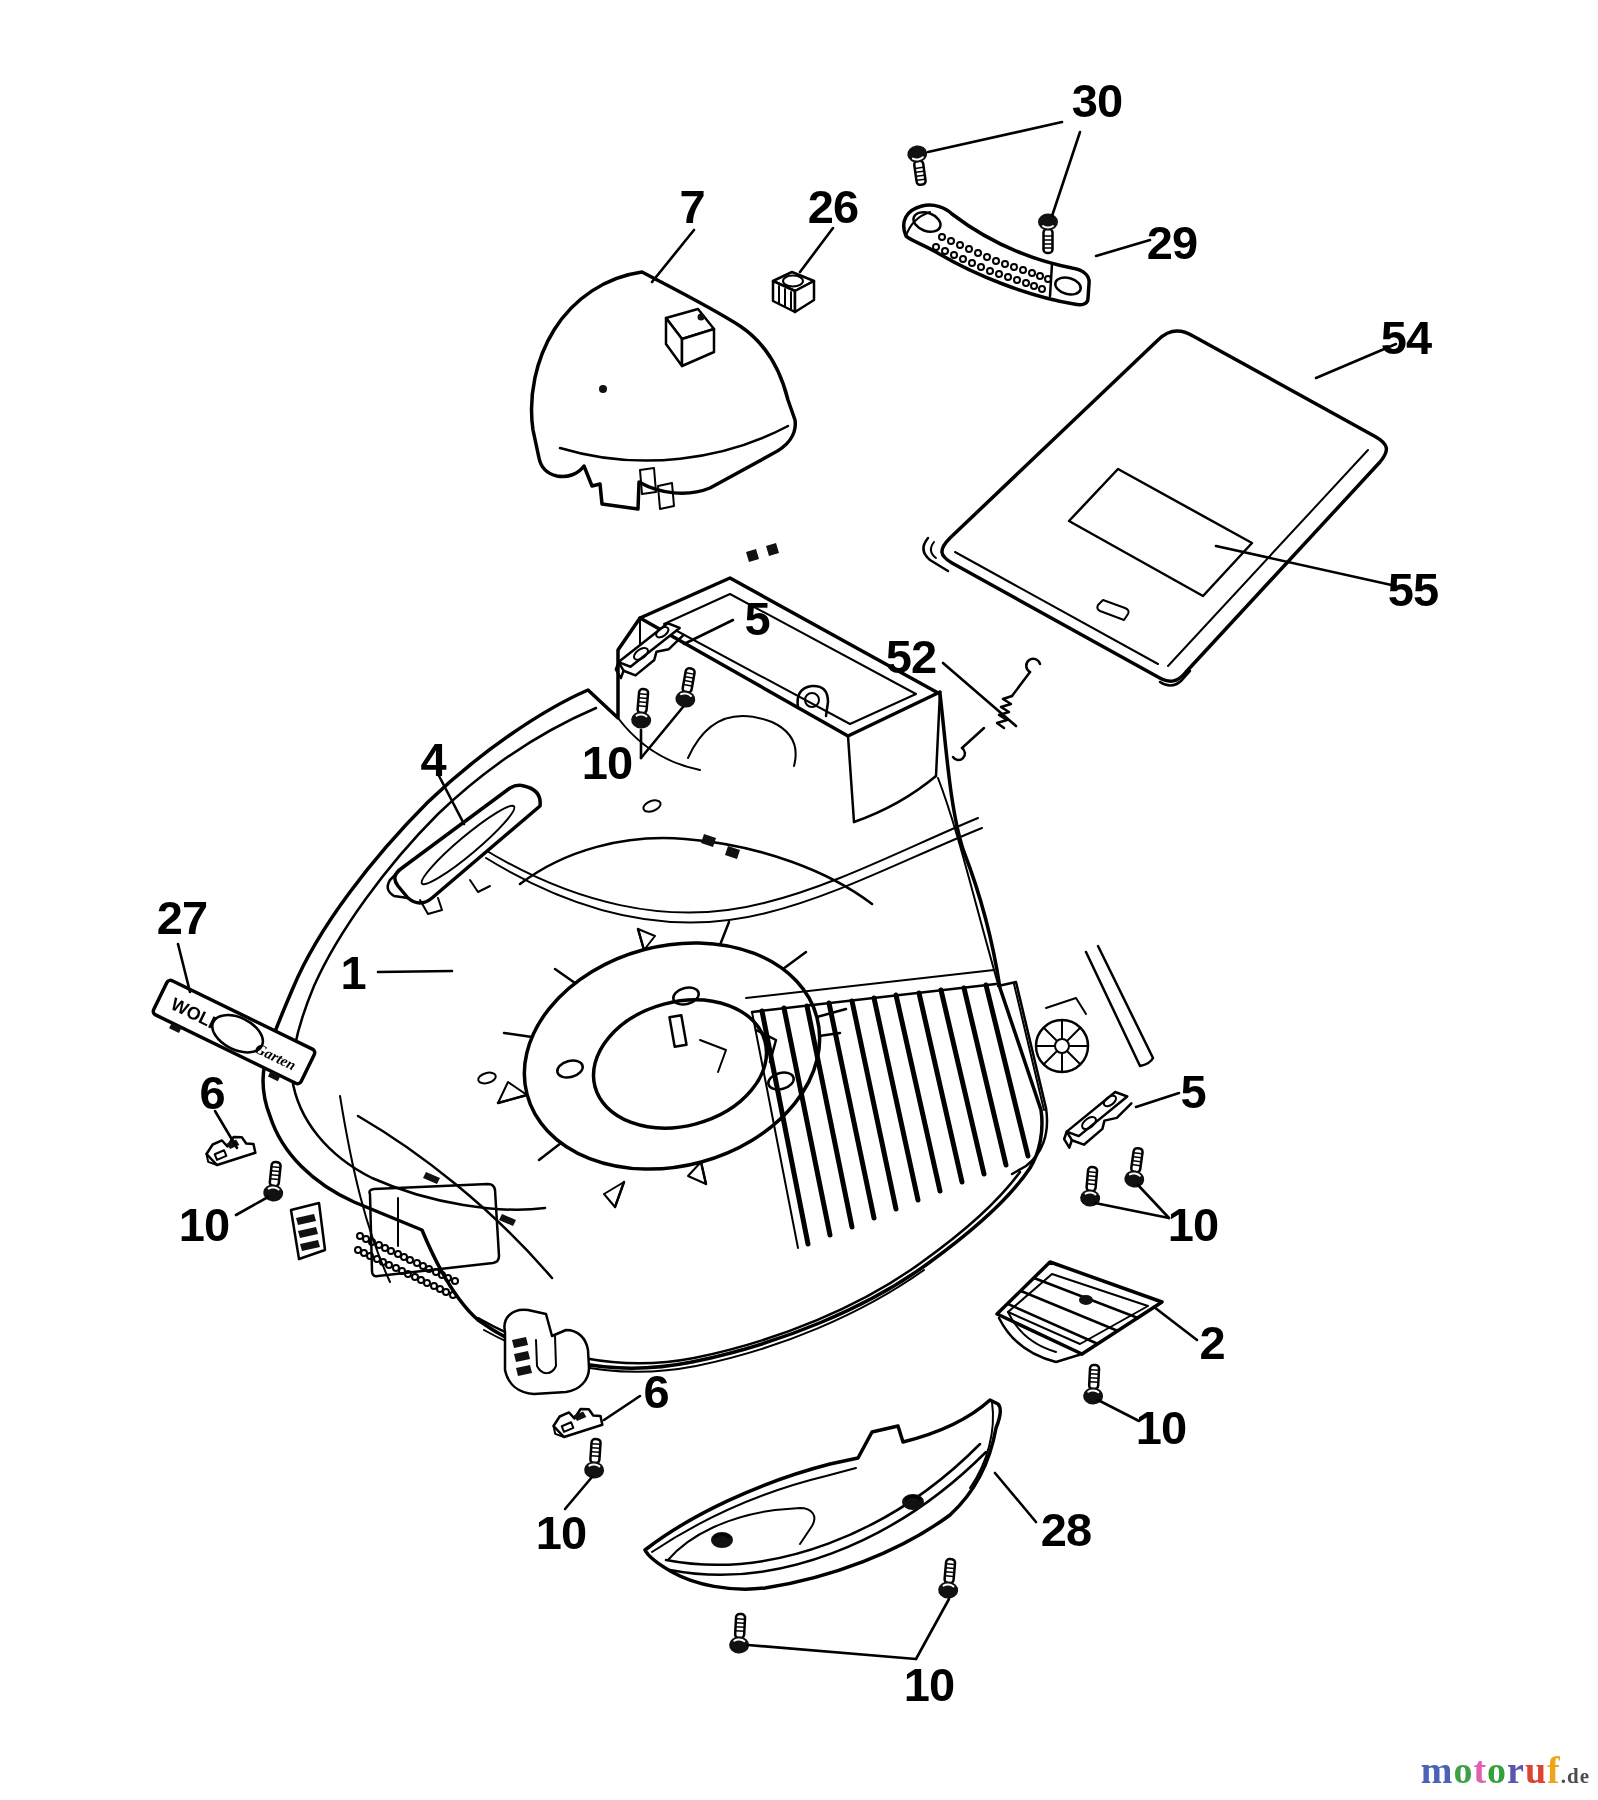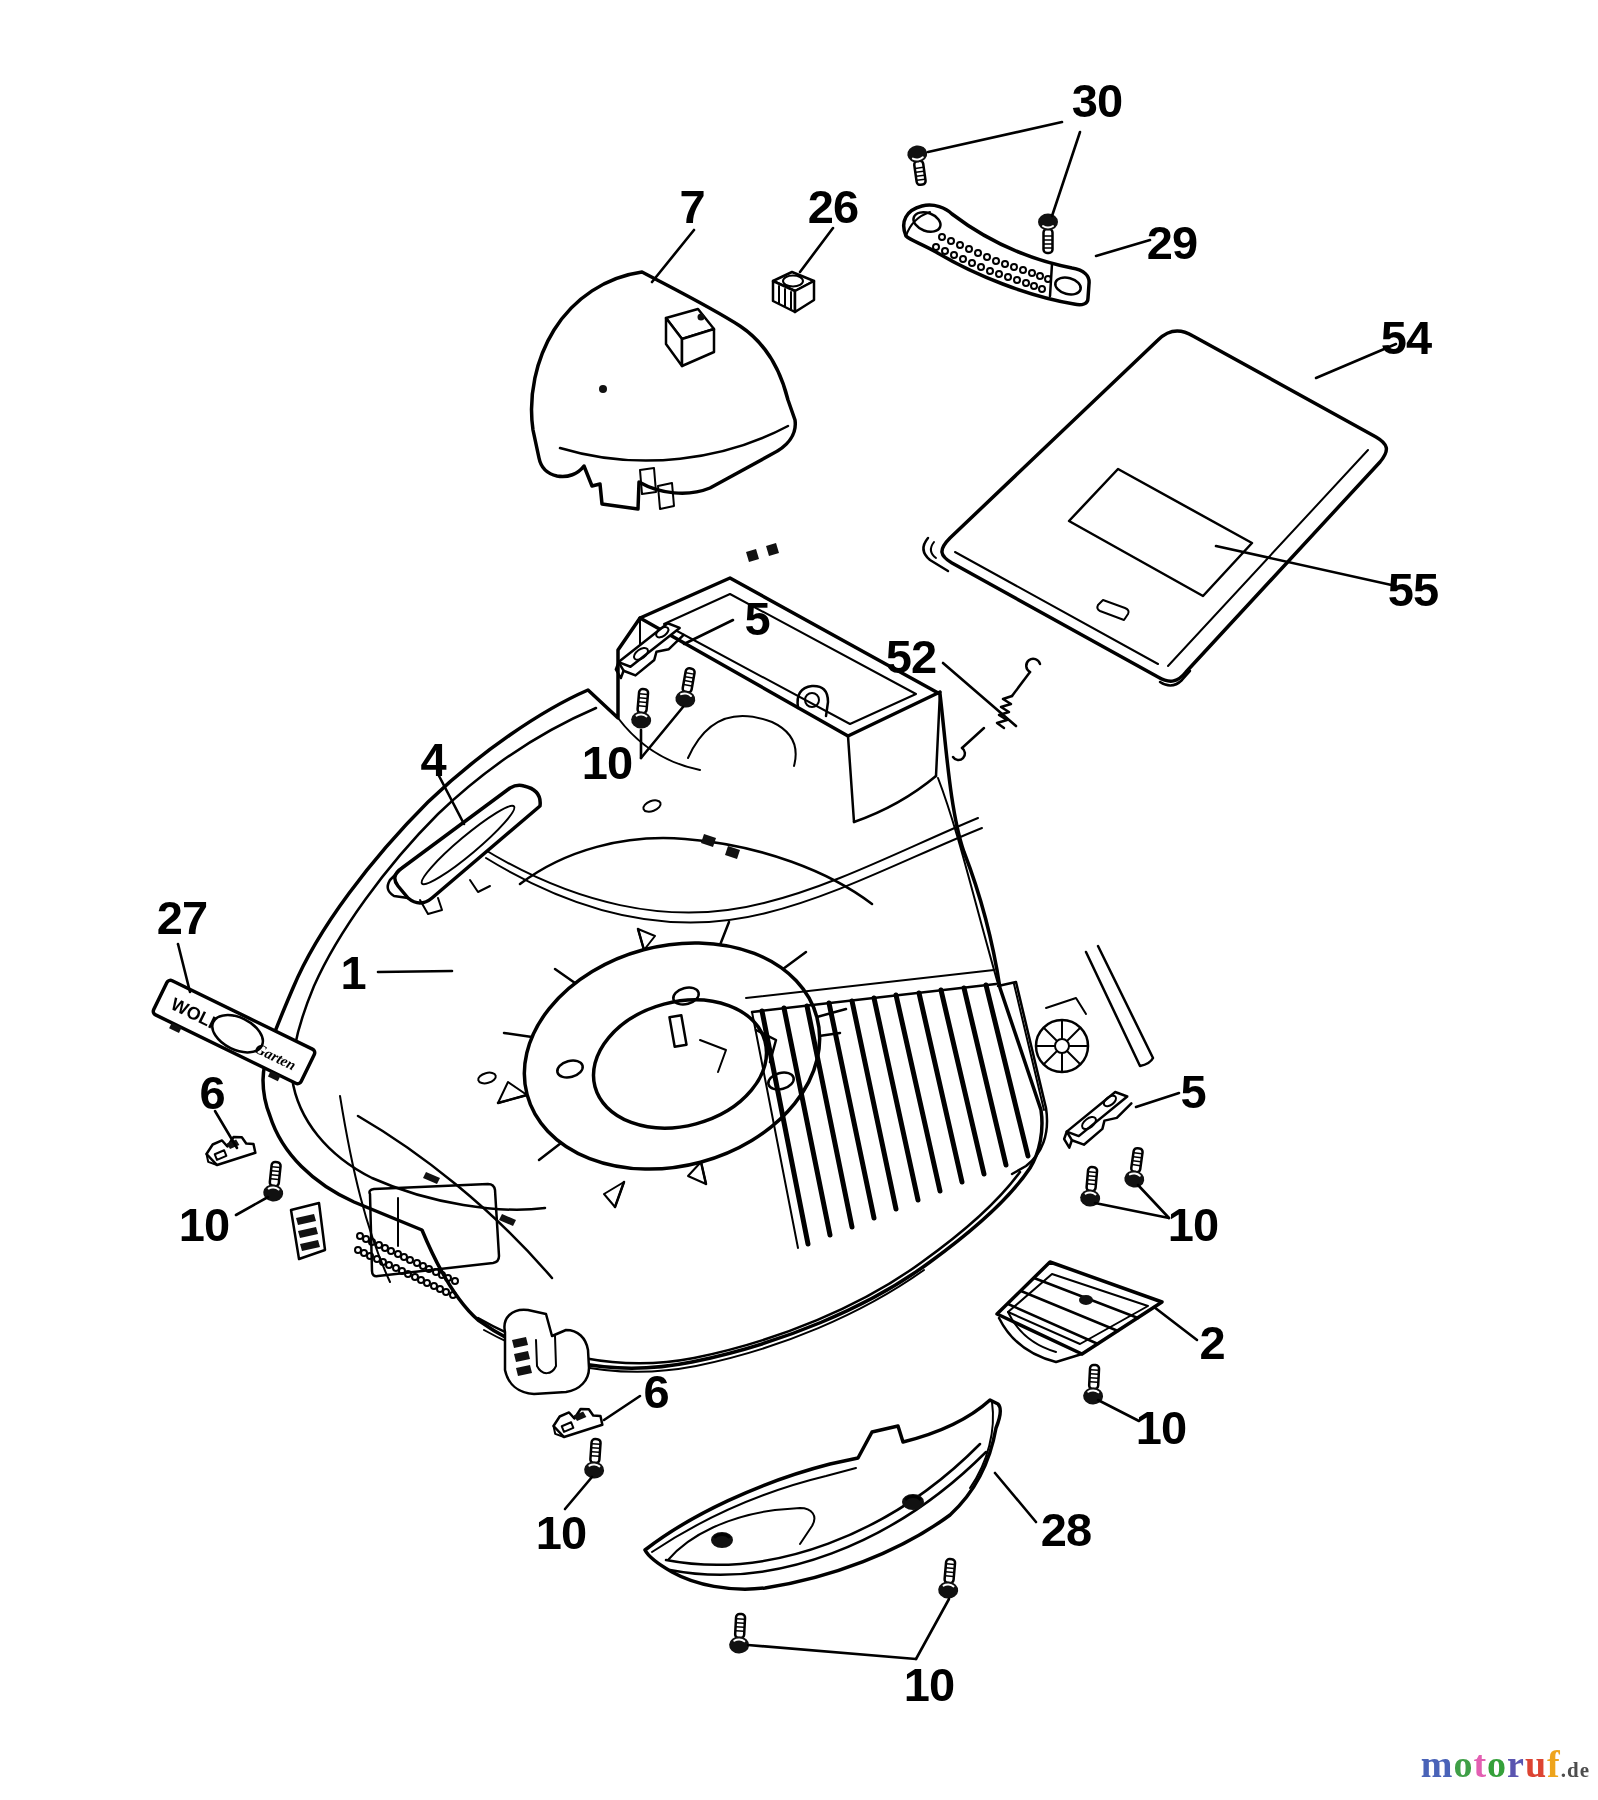--- a/index.html
+++ b/index.html
@@ -14,21 +14,21 @@
   .ink .fw{fill:#fff}
   .ink .fb{fill:#111;stroke:none}
   .ink .leader{stroke-width:2.6}
   .labels text{stroke:none;fill:#000;font-family:"Liberation Sans",sans-serif;
                font-weight:800;font-size:47px;text-anchor:middle;dominant-baseline:central;
                letter-spacing:-1px;}
   .emblem-text{stroke:none;fill:#000;font-family:"Liberation Sans",sans-serif;
                font-weight:800;font-size:18px;text-anchor:middle;dominant-baseline:central;}
   .emblem-sub{stroke:none;fill:#000;font-family:"Liberation Serif",serif;font-style:italic;
               font-weight:700;font-size:15px;text-anchor:middle;dominant-baseline:central;}
-  .watermark{position:absolute;right:8px;bottom:17px;
+  .watermark{position:absolute;right:8px;bottom:11px;
              font-family:"Liberation Serif",serif;font-weight:700;font-size:38px;
              letter-spacing:1px;line-height:1;}
   .wm-suffix{font-size:21px;font-weight:700;}
 </style>
 </head>
 <body>
 
 <div id="stage">
 <svg width="1598" height="1800" viewBox="0 0 1598 1800">
 

